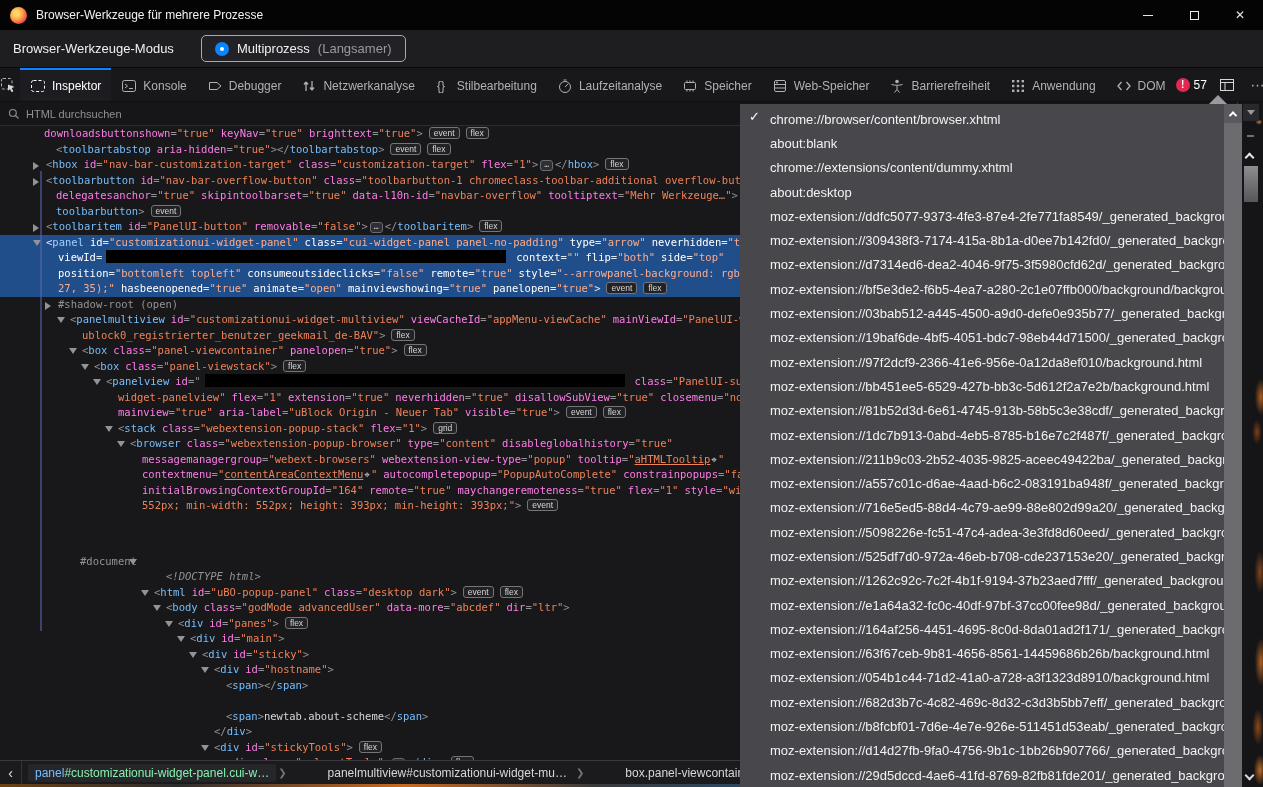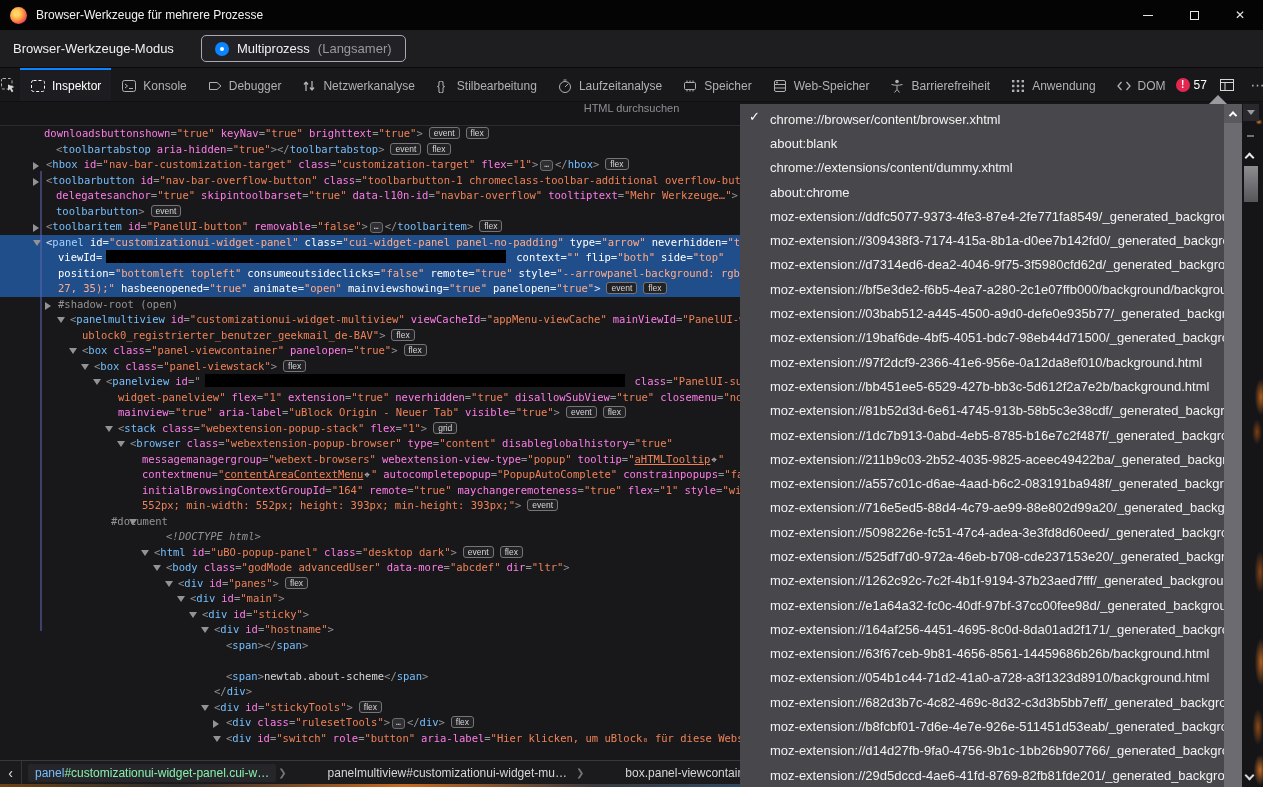--- a/index.html
+++ b/index.html
@@ -43,21 +43,21 @@
   .tab svg, .tool-picker svg { width:16px; height:16px; }
   .toolbar-right { margin-left:auto; display:flex; align-items:center; gap:9px; padding-right:8px; }
   .err-badge { display:flex; align-items:center; gap:4px; font-size:12px; color:#fff; }
   .err-dot { width:14px; height:14px; border-radius:50%; background:#e22850; color:#fff;
     font-size:10px; font-weight:bold; display:flex; align-items:center; justify-content:center; }
   .icon-btn { display:flex; align-items:center; justify-content:center; width:22px; height:24px; color:#b1b1b3; }
   .meatballs { font-size:14px; letter-spacing:1px; color:#b1b1b3; }
 
   
   .searchrow { position:absolute; left:0; top:102px; width:100%; height:24px; background:#161619;
-    display:flex; align-items:center; border-bottom:1px solid #2c2c30; color:#8f8f95; font-size:11px;flex-direction:column; }
+    display:flex; align-items:center; border-bottom:1px solid #2c2c30; color:#8f8f95; font-size:11px; }
   .search-mag { margin:0 6px 0 8px; }
   .search-plus { margin-left:auto; border-left:1px solid #38383d; width:26px; height:100%;
     display:flex; align-items:center; justify-content:center; font-size:15px; color:#9a9aa0; }
 
   
   .markup { position:absolute; left:0; top:126px; width:100%; height:634px; background:#18181a;
     font-family:"DejaVu Sans Mono", monospace; font-size:10.5px; line-height:15.5px; overflow:hidden; }
   .mk-line { position:relative; white-space:nowrap; height:15.5px; }
   .mk-line.sel { background:#204e8a; }
   .mk-line.dim { opacity:.5; }
@@ -303,21 +303,21 @@
       <div class="mk-line" style="padding-left: 94px;"><span class="mk-arrow v" style="left: 81px;"></span><span class="mk-g">&lt;</span><span class="mk-t">box</span><span class="mk-an sp">class</span><span class="mk-g">=</span><span class="mk-av">"panel-viewstack"</span><span class="mk-g">&gt;</span><span class="mk-badge">flex</span></div>
       <div class="mk-line" style="padding-left: 106px;"><span class="mk-arrow v" style="left: 93px;"></span><span class="mk-g">&lt;</span><span class="mk-t">panelview</span><span class="mk-an sp">id</span><span class="mk-g">="</span><span class="mk-red" style="width: 420px;"></span><span class="mk-an sp">class</span><span class="mk-g">=</span><span class="mk-av">"PanelUI-subView cui-</span></div>
       <div class="mk-line" style="padding-left: 118px;"><span class="mk-av">widget-panelview"</span><span class="mk-an sp">flex</span><span class="mk-g">=</span><span class="mk-av">"1"</span><span class="mk-an sp">extension</span><span class="mk-g">=</span><span class="mk-av">"true"</span><span class="mk-an sp">neverhidden</span><span class="mk-g">=</span><span class="mk-av">"true"</span><span class="mk-an sp">disallowSubView</span><span class="mk-g">=</span><span class="mk-av">"true"</span><span class="mk-an sp">closemenu</span><span class="mk-g">=</span><span class="mk-av">"none"</span></div>
       <div class="mk-line" style="padding-left: 118px;"><span class="mk-an">mainview</span><span class="mk-g">=</span><span class="mk-av">"true"</span><span class="mk-an sp">aria-label</span><span class="mk-g">=</span><span class="mk-av">"uBlock Origin - Neuer Tab"</span><span class="mk-an sp">visible</span><span class="mk-g">=</span><span class="mk-av">"true"</span><span class="mk-g">&gt;</span><span class="mk-badge">event</span><span class="mk-badge">flex</span></div>
       <div class="mk-line" style="padding-left: 118px;"><span class="mk-arrow v" style="left: 105px;"></span><span class="mk-g">&lt;</span><span class="mk-t">stack</span><span class="mk-an sp">class</span><span class="mk-g">=</span><span class="mk-av">"webextension-popup-stack"</span><span class="mk-an sp">flex</span><span class="mk-g">=</span><span class="mk-av">"1"</span><span class="mk-g">&gt;</span><span class="mk-badge">grid</span></div>
       <div class="mk-line" style="padding-left: 130px;"><span class="mk-arrow v" style="left: 117px;"></span><span class="mk-g">&lt;</span><span class="mk-t">browser</span><span class="mk-an sp">class</span><span class="mk-g">=</span><span class="mk-av">"webextension-popup-browser"</span><span class="mk-an sp">type</span><span class="mk-g">=</span><span class="mk-av">"content"</span><span class="mk-an sp">disableglobalhistory</span><span class="mk-g">=</span><span class="mk-av">"true"</span></div>
       <div class="mk-line" style="padding-left: 142px;"><span class="mk-an">messagemanagergroup</span><span class="mk-g">=</span><span class="mk-av">"webext-browsers"</span><span class="mk-an sp">webextension-view-type</span><span class="mk-g">=</span><span class="mk-av">"popup"</span><span class="mk-an sp">tooltip</span><span class="mk-g">=</span><span class="mk-av">"<span class="mk-lnk">aHTMLTooltip</span><span class="mk-target">⌖</span>"</span></div>
       <div class="mk-line" style="padding-left: 142px;"><span class="mk-an">contextmenu</span><span class="mk-g">=</span><span class="mk-av">"<span class="mk-lnk">contentAreaContextMenu</span><span class="mk-target">⌖</span>"</span><span class="mk-an sp">autocompletepopup</span><span class="mk-g">=</span><span class="mk-av">"PopupAutoComplete"</span><span class="mk-an sp">constrainpopups</span><span class="mk-g">=</span><span class="mk-av">"false"</span></div>
       <div class="mk-line" style="padding-left: 142px;"><span class="mk-an">initialBrowsingContextGroupId</span><span class="mk-g">=</span><span class="mk-av">"164"</span><span class="mk-an sp">remote</span><span class="mk-g">=</span><span class="mk-av">"true"</span><span class="mk-an sp">maychangeremoteness</span><span class="mk-g">=</span><span class="mk-av">"true"</span><span class="mk-an sp">flex</span><span class="mk-g">=</span><span class="mk-av">"1"</span><span class="mk-an sp">style</span><span class="mk-g">=</span><span class="mk-av">"width:</span></div>
       <div class="mk-line" style="padding-left: 142px;"><span class="mk-av">552px; min-width: 552px; height: 393px; min-height: 393px;"</span><span class="mk-g">&gt;</span><span class="mk-badge">event</span></div>
-      <div class="mk-line" style="padding-left: 111px;"><span class="mk-arrow v" style="left: 129px;"></span><span class="mk-meta">#document</span></div>
+      <div class="mk-line" style="padding-left: 80px; margin-top: 40px;"><span class="mk-arrow v" style="left: 129px;"></span><span class="mk-meta">#document</span></div>
       <div class="mk-line" style="padding-left: 166px;"><span class="mk-cm">&lt;!DOCTYPE html&gt;</span></div>
       <div class="mk-line" style="padding-left: 154px;"><span class="mk-arrow v" style="left: 141px;"></span><span class="mk-g">&lt;</span><span class="mk-t">html</span><span class="mk-an sp">id</span><span class="mk-g">=</span><span class="mk-av">"uBO-popup-panel"</span><span class="mk-an sp">class</span><span class="mk-g">=</span><span class="mk-av">"desktop dark"</span><span class="mk-g">&gt;</span><span class="mk-badge">event</span><span class="mk-badge">flex</span></div>
       <div class="mk-line" style="padding-left: 166px;"><span class="mk-arrow v" style="left: 153px;"></span><span class="mk-g">&lt;</span><span class="mk-t">body</span><span class="mk-an sp">class</span><span class="mk-g">=</span><span class="mk-av">"godMode advancedUser"</span><span class="mk-an sp">data-more</span><span class="mk-g">=</span><span class="mk-av">"abcdef"</span><span class="mk-an sp">dir</span><span class="mk-g">=</span><span class="mk-av">"ltr"</span><span class="mk-g">&gt;</span></div>
       <div class="mk-line" style="padding-left: 178px;"><span class="mk-arrow v" style="left: 165px;"></span><span class="mk-g">&lt;</span><span class="mk-t">div</span><span class="mk-an sp">id</span><span class="mk-g">=</span><span class="mk-av">"panes"</span><span class="mk-g">&gt;</span><span class="mk-badge">flex</span></div>
       <div class="mk-line" style="padding-left: 190px;"><span class="mk-arrow v" style="left: 177px;"></span><span class="mk-g">&lt;</span><span class="mk-t">div</span><span class="mk-an sp">id</span><span class="mk-g">=</span><span class="mk-av">"main"</span><span class="mk-g">&gt;</span></div>
       <div class="mk-line" style="padding-left: 202px;"><span class="mk-arrow v" style="left: 189px;"></span><span class="mk-g">&lt;</span><span class="mk-t">div</span><span class="mk-an sp">id</span><span class="mk-g">=</span><span class="mk-av">"sticky"</span><span class="mk-g">&gt;</span></div>
       <div class="mk-line" style="padding-left: 214px;"><span class="mk-arrow v" style="left: 201px;"></span><span class="mk-g">&lt;</span><span class="mk-t">div</span><span class="mk-an sp">id</span><span class="mk-g">=</span><span class="mk-av">"hostname"</span><span class="mk-g">&gt;</span></div>
       <div class="mk-line" style="padding-left: 226px;"><span class="mk-g">&lt;</span><span class="mk-t">span</span><span class="mk-g">&gt;&lt;/</span><span class="mk-t">span</span><span class="mk-g">&gt;</span></div>
       <div class="mk-line" style="padding-left: 226px;"></div>
       <div class="mk-line" style="padding-left: 226px;"><span class="mk-g">&lt;</span><span class="mk-t">span</span><span class="mk-g">&gt;</span><span class="mk-tx">newtab.about-scheme</span><span class="mk-g">&lt;/</span><span class="mk-t">span</span><span class="mk-g">&gt;</span></div>
@@ -335,21 +335,21 @@
           <span class="ctx-check">✓</span>
           <span>chrome://browser/content/browser.xhtml</span>
         </div>
         <div class="ctx-item">
           <span>about:blank</span>
         </div>
         <div class="ctx-item">
           <span>chrome://extensions/content/dummy.xhtml</span>
         </div>
         <div class="ctx-item">
-          <span>about:chrome</span>
+          <span>about:desktop</span>
         </div>
         <div class="ctx-item">
           <span>moz-extension://ddfc5077-9373-4fe3-87e4-2fe771fa8549/_generated_background...</span>
         </div>
         <div class="ctx-item">
           <span>moz-extension://309438f3-7174-415a-8b1a-d0ee7b142fd0/_generated_backgroun...</span>
         </div>
         <div class="ctx-item">
           <span>moz-extension://d7314ed6-dea2-4046-9f75-3f5980cfd62d/_generated_backgroun...</span>
         </div>

